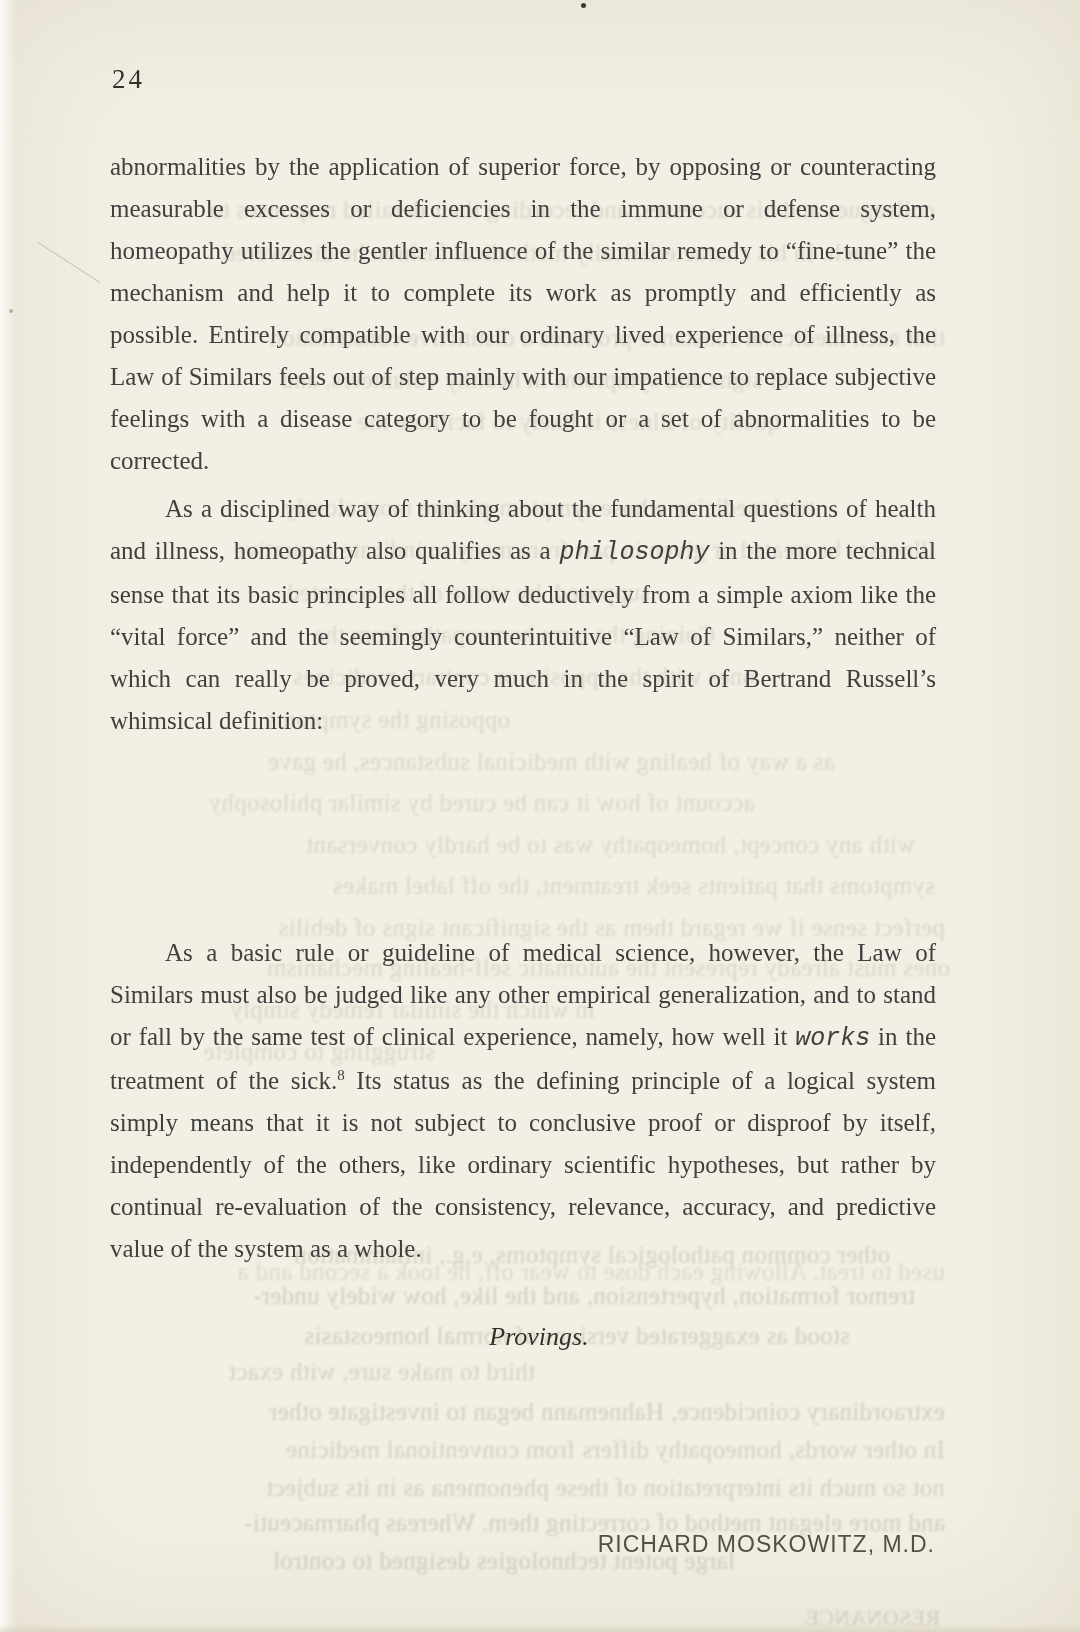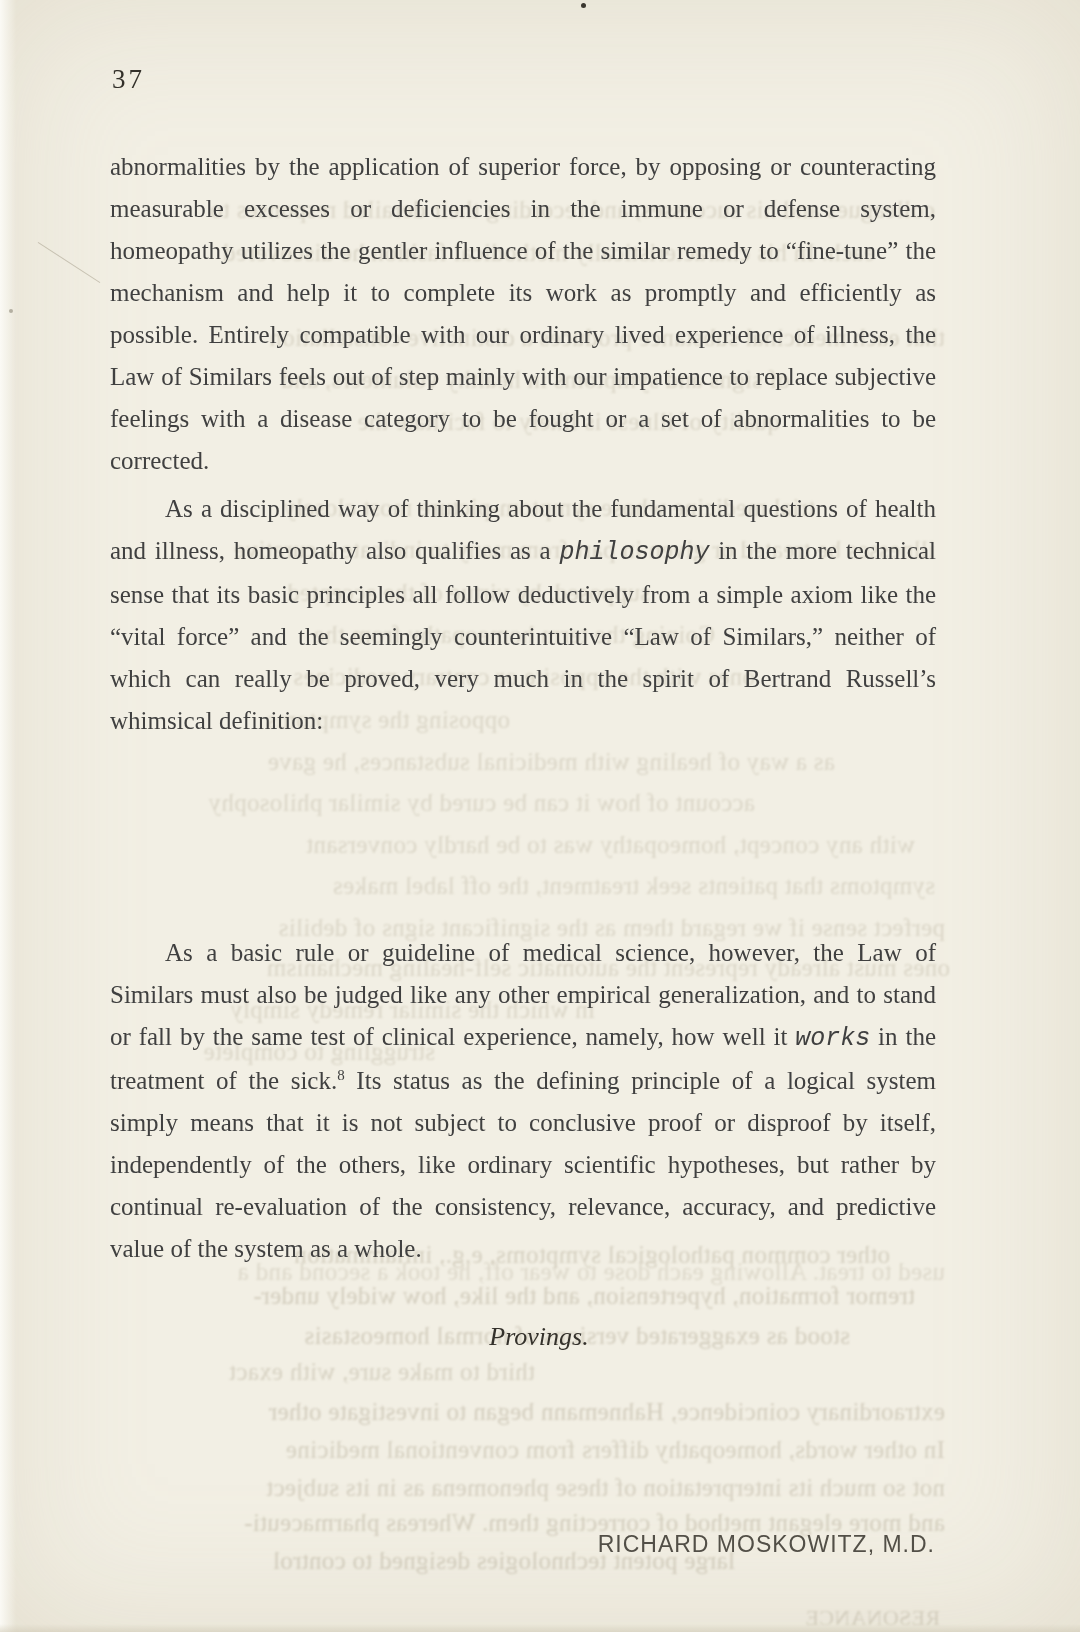--- a/index.html
+++ b/index.html
@@ -116,21 +116,21 @@
       <div class="ghost" style="left: 115px; top: 1541px; width: 620px; opacity: 0.45;">large potent technologies designed to control</div>
       <div class="ghost" style="left: 770px; top: 1598px; width: 170px; font-size: 22px; opacity: 0.4;">RESONANCE</div>
     </div>
 
   <div class="edge-left"></div>
   <div class="edge-bottom"></div>
   <div class="speck speck-a"></div>
   <div class="speck speck-b"></div>
   <div class="crease"></div>
 
-  <div class="page-number">37</div>
+  <div class="page-number">24</div>
 
   <p class="tblock p1"><span>abnormalities by the application of superior force, by opposing or counteracting measurable excesses or deficiencies in the immune or defense system, homeopathy utilizes the gentler influence of the similar remedy to “fine-tune” the mechanism and help it to complete its work as promptly and efficiently as possible. Entirely compatible with our ordinary lived experience of illness, the Law of Similars feels out of step mainly with our impatience to replace subjective feelings with a disease category to be fought or a set of abnormalities to be corrected.</span></p>
 
   <p class="tblock p2 indent"><span>As a disciplined way of thinking about the fundamental questions of health and illness, homeopathy also qualifies as a </span><em>philosophy</em><span> in the more technical sense that its basic principles all follow deductively from a simple axiom like the “vital force” and the seemingly counterintuitive “Law of Similars,” neither of which can really be proved, very much in the spirit of Bertrand Russell’s whimsical definition:</span></p>
 
 
   <p class="tblock p3 indent"><span>As a basic rule or guideline of medical science, however, the Law of Similars must also be judged like any other empirical generalization, and to stand or fall by the same test of clinical experience, namely, how well it </span><em>works</em><span> in the treatment of the sick.</span><sup>8</sup><span> Its status as the defining principle of a logical system simply means that it is not subject to conclusive proof or disproof by itself, independently of the others, like ordinary scientific hypotheses, but rather by continual re-evaluation of the consistency, relevance, accuracy, and predictive value of the system as a whole.</span></p>
 
   <h3 class="heading">Provings.</h3>
 

